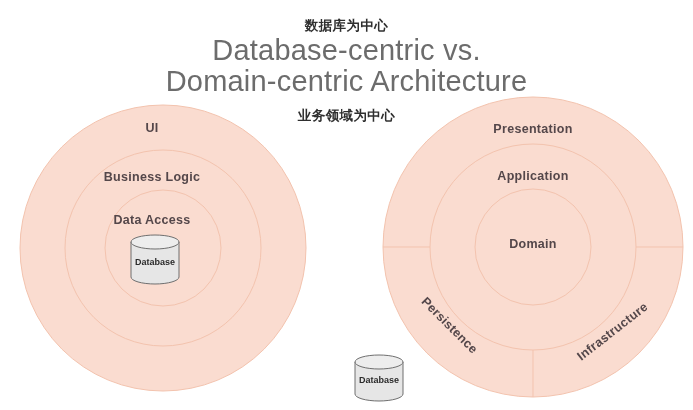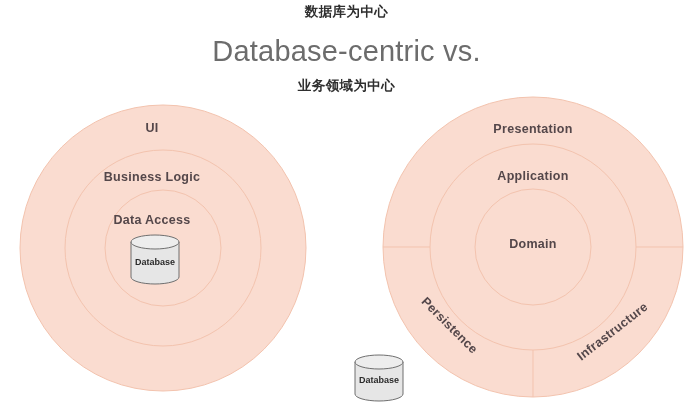--- a/index.html
+++ b/index.html
@@ -29,30 +29,30 @@
     pointer-events: none;
   }
   .cn-anno {
     font-family: "DejaVu Sans", sans-serif;
     font-size: 13.5px;
     font-weight: 700;
     color: #2f2f2f;
     line-height: 17px;
     letter-spacing: 0.4px;
   }
-  .cn-top { margin-top: 3px; }
+  .cn-top { margin-top: 17px; }
   .cn-bottom { margin-top: 10px; }
   .main-title {
     font-family: "Liberation Sans", sans-serif;
     font-size: 29px;
     font-weight: 300;
     color: #6c6c6c;
     line-height: 31px;
     letter-spacing: 0.2px;
-    margin-top: 16px;
+    margin-top: 1px;
   }
   .main-title span { display: block; }
 
   svg.diagram {
     position: absolute;
     left: 0;
     top: 0;
     width: 693px;
     height: 410px;
   }
@@ -108,20 +108,21 @@
 </style>
 </head>
 <body>
 
 <div id="stage">
 
   <div class="title-block">
     <div class="cn-anno cn-top">数据库为中心</div>
     <div class="main-title">
       <span>Database-centric vs.</span>
+      <span>Domain-centric Architecture</span>
     </div>
     <div class="cn-anno cn-bottom">业务领域为中心</div>
   </div>
 
   <svg class="diagram" viewBox="0 0 693 410">
 
     <g>
       <circle class="ring-fill" cx="163" cy="248" r="143"></circle>
       <circle class="ring-line" cx="163" cy="248" r="143"></circle>
       <circle class="ring-line" cx="163" cy="248" r="98"></circle>

